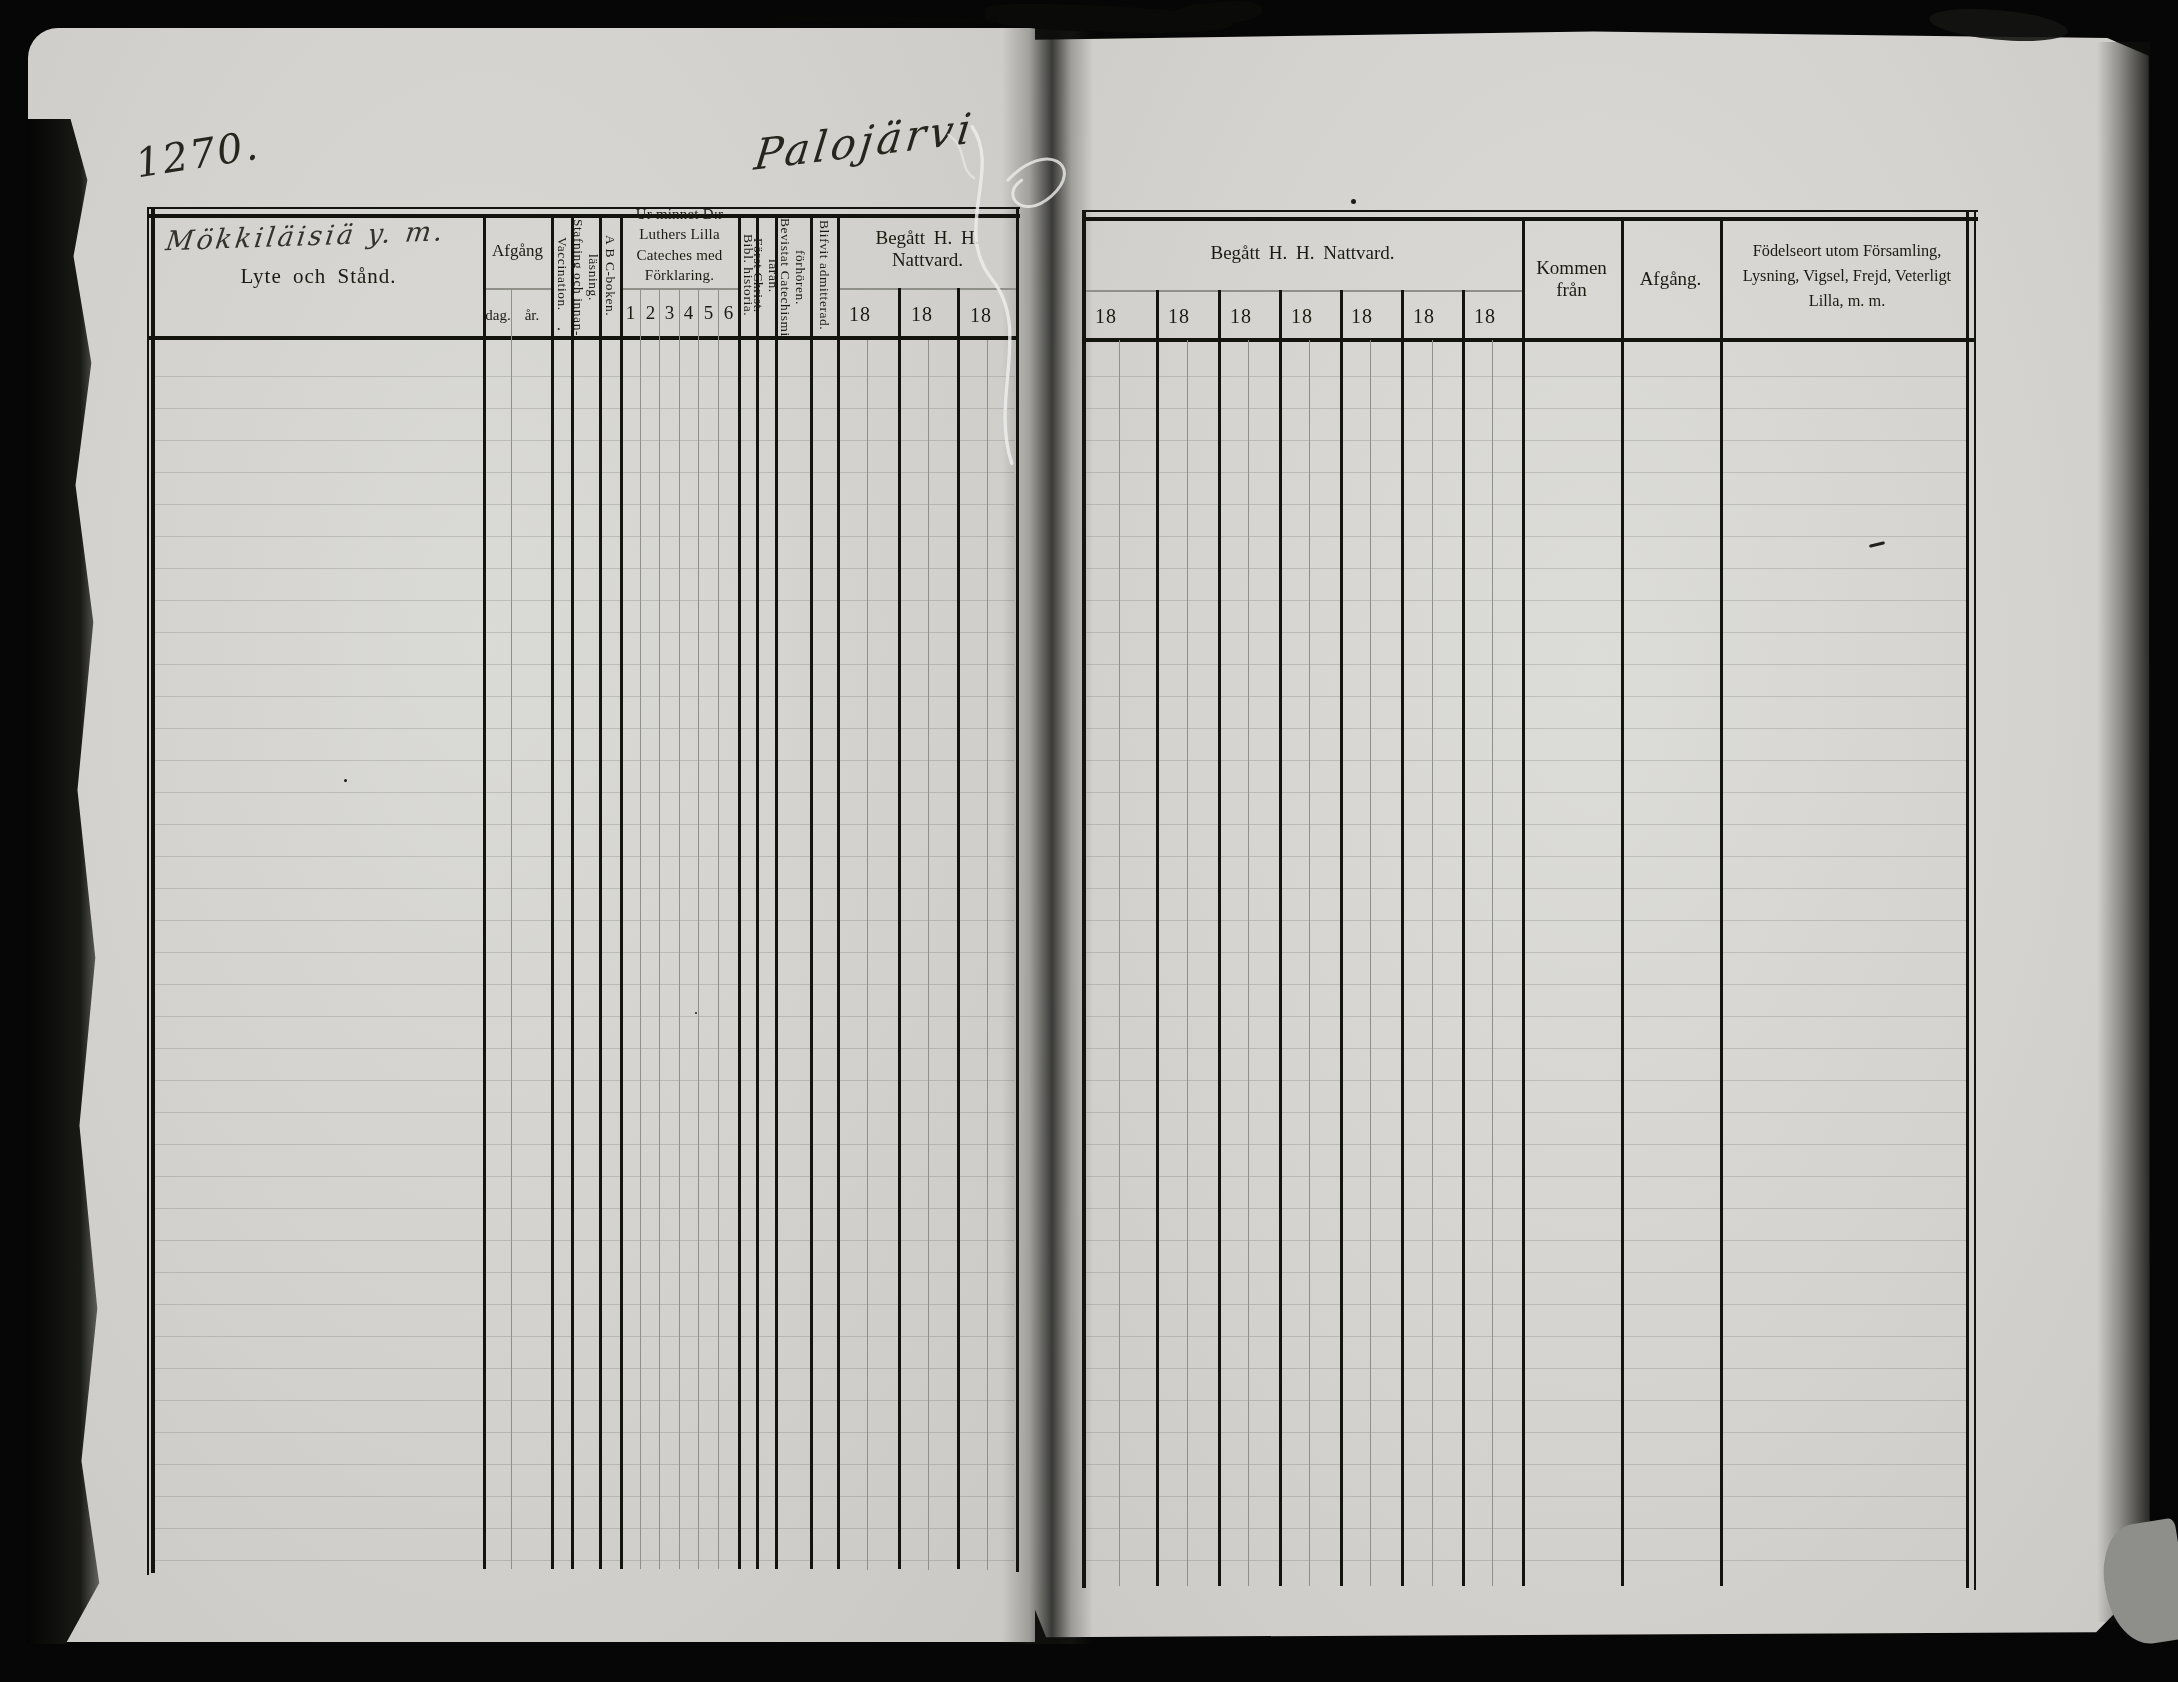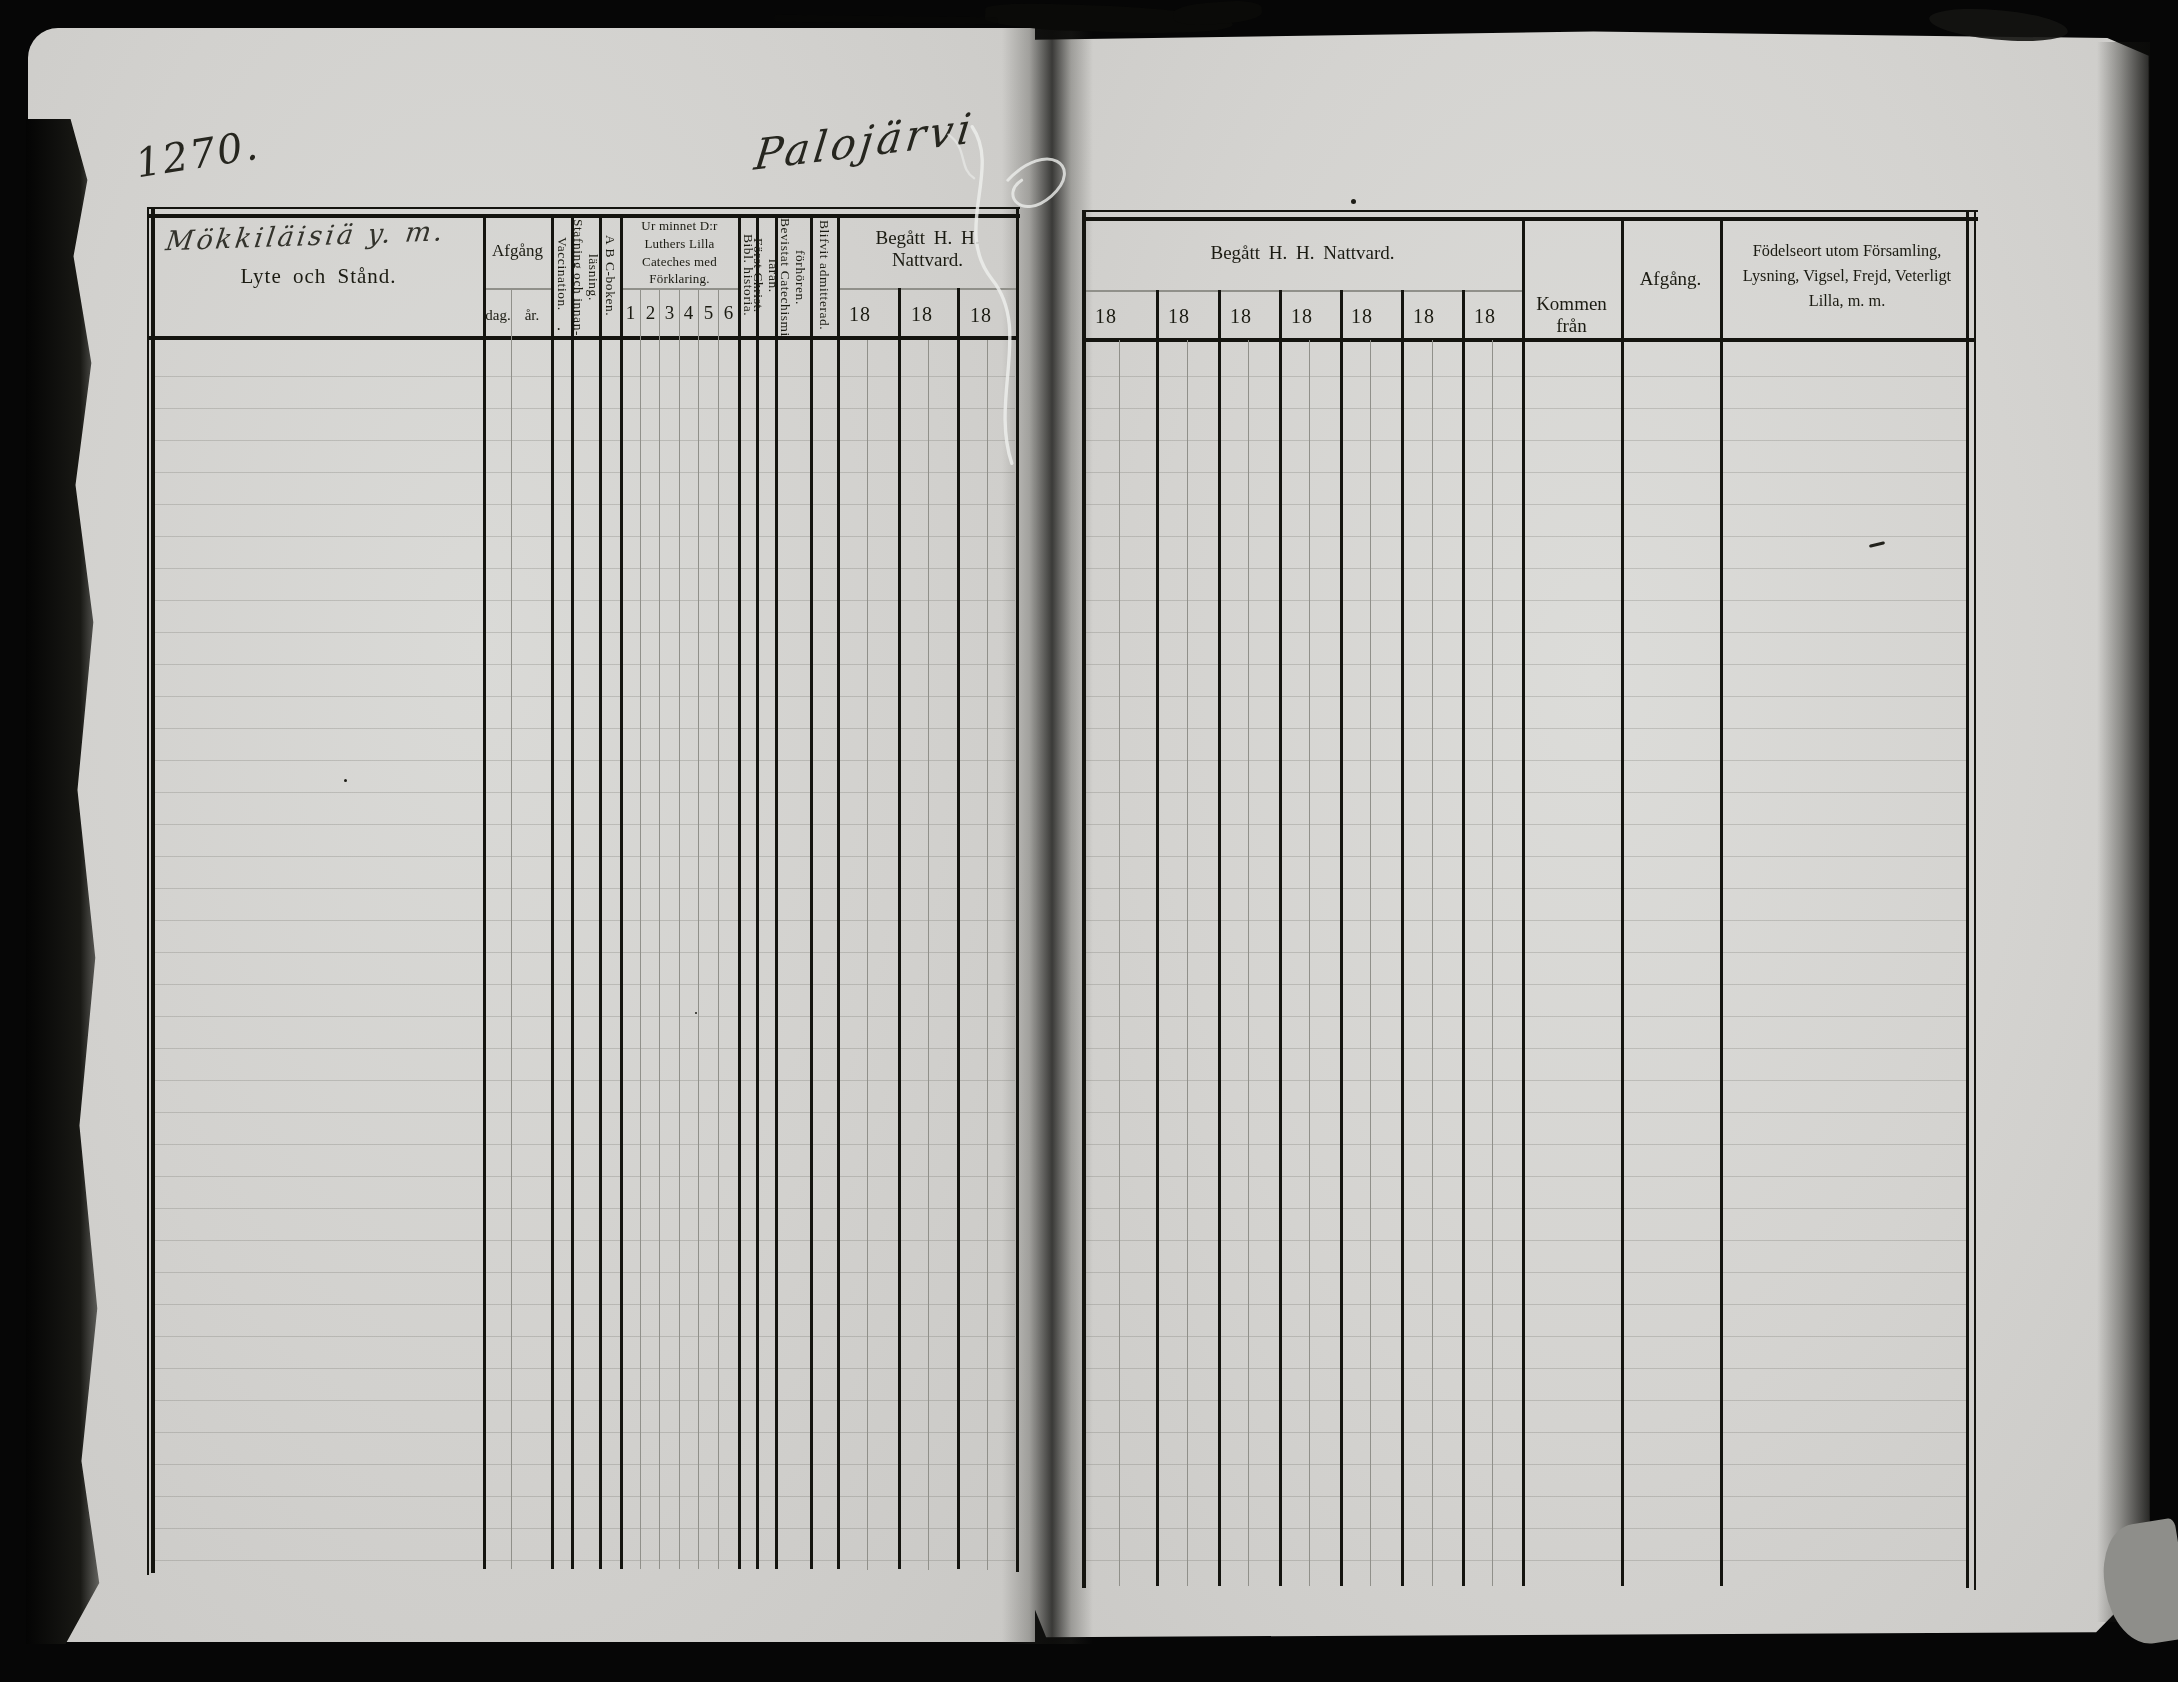--- a/index.html
+++ b/index.html
@@ -125,21 +125,21 @@
     <span class="vtxt">
       <div>Stafning och innan-</div>
       <div>läsning.</div>
     </span>
     </div>
 
   <div class="abs pr vcell" style="left:600px;top:220px;width:21px;height:111px;">
        <span class="vtxt">A B C-boken.</span>
     </div>
 
-  <div class="abs pr center" style="left:622px;top:222px;width:115px;height:61px;font-size:13px;line-height:1.35;letter-spacing:0.2px;">Ur minnet D:r Luthers Lilla Cateches med Förklaring.</div>
+  <div class="abs pr center" style="left:622px;top:214px;width:115px;height:61px;font-size:15px;line-height:1.35;letter-spacing:0.2px;">Ur minnet D:r Luthers Lilla Cateches med Förklaring.</div>
   <div class="abs pr center" style="left:621px;top:297px;width:19px;height:32px;font-size:19px;">1</div>
   <div class="abs pr center" style="left:641px;top:297px;width:19px;height:32px;font-size:19px;">2</div>
   <div class="abs pr center" style="left:660px;top:297px;width:19px;height:32px;font-size:19px;">3</div>
   <div class="abs pr center" style="left:679px;top:297px;width:19px;height:32px;font-size:19px;">4</div>
   <div class="abs pr center" style="left:699px;top:297px;width:19px;height:32px;font-size:19px;">5</div>
   <div class="abs pr center" style="left:719px;top:297px;width:19px;height:32px;font-size:19px;">6</div>
 
   <div class="abs pr vcell" style="left:739px;top:220px;width:19px;height:111px;">
        <span class="vtxt">Bibl. historia.</span>
     </div>
@@ -163,21 +163,21 @@
 
   <div class="abs pr center" style="left:1083px;top:238px;width:439px;height:30px;font-size:19px;word-spacing:4px;">Begått H. H. Nattvard.</div>
   <div class="abs pr yr" style="left:1095px;top:305px;">18</div>
   <div class="abs pr yr" style="left:1168px;top:305px;">18</div>
   <div class="abs pr yr" style="left:1230px;top:305px;">18</div>
   <div class="abs pr yr" style="left:1291px;top:305px;">18</div>
   <div class="abs pr yr" style="left:1351px;top:305px;">18</div>
   <div class="abs pr yr" style="left:1413px;top:305px;">18</div>
   <div class="abs pr yr" style="left:1474px;top:305px;">18</div>
 
-  <div class="abs pr center" style="left:1523px;top:265px;width:97px;height:28px;font-size:19px;margin-top:36px;">Kommen från</div>
+  <div class="abs pr center" style="left:1523px;top:265px;width:97px;height:28px;font-size:19px;">Kommen från</div>
   <div class="abs pr center" style="left:1622px;top:265px;width:97px;height:28px;font-size:19px;">Afgång.</div>
   <div class="abs pr center" style="left:1725px;top:244px;width:244px;height:63px;font-size:16.3px;line-height:1.55;">Födelseort utom Församling, Lysning, Vigsel, Frejd, Veterligt Lilla, m. m.</div>
 
   <div class="abs hw" style="left:135px;top:131px;font-size:40px;transform:rotate(-9deg);letter-spacing:2px;">1270.</div>
   <div class="abs hw" style="left:166px;top:220px;width:297px;font-size:27px;transform:rotate(-2deg) skewX(-10deg);letter-spacing:3px;opacity:.92;">Mökkiläisiä y. m.</div>
   <div class="abs hw" style="left:754px;top:117px;font-size:42px;transform:rotate(-7deg) skewX(-14deg);letter-spacing:4px;">Palojärvi</div>
 
   <svg class="abs" width="2178" height="1682" style="left:0;top:0" viewBox="0 0 2200 1699">
     <path d="M 982 128 C 1012 172, 962 232, 1002 282 C 1042 332, 1000 402, 1022 468" stroke="#ecedeb" stroke-width="3.4" fill="none" opacity=".85" stroke-linecap="round"></path>
     <path d="M 1018 182 C 1058 140, 1096 168, 1062 198 C 1032 224, 1010 196, 1032 182" stroke="#ecedeb" stroke-width="3" fill="none" opacity=".8" stroke-linecap="round"></path>

